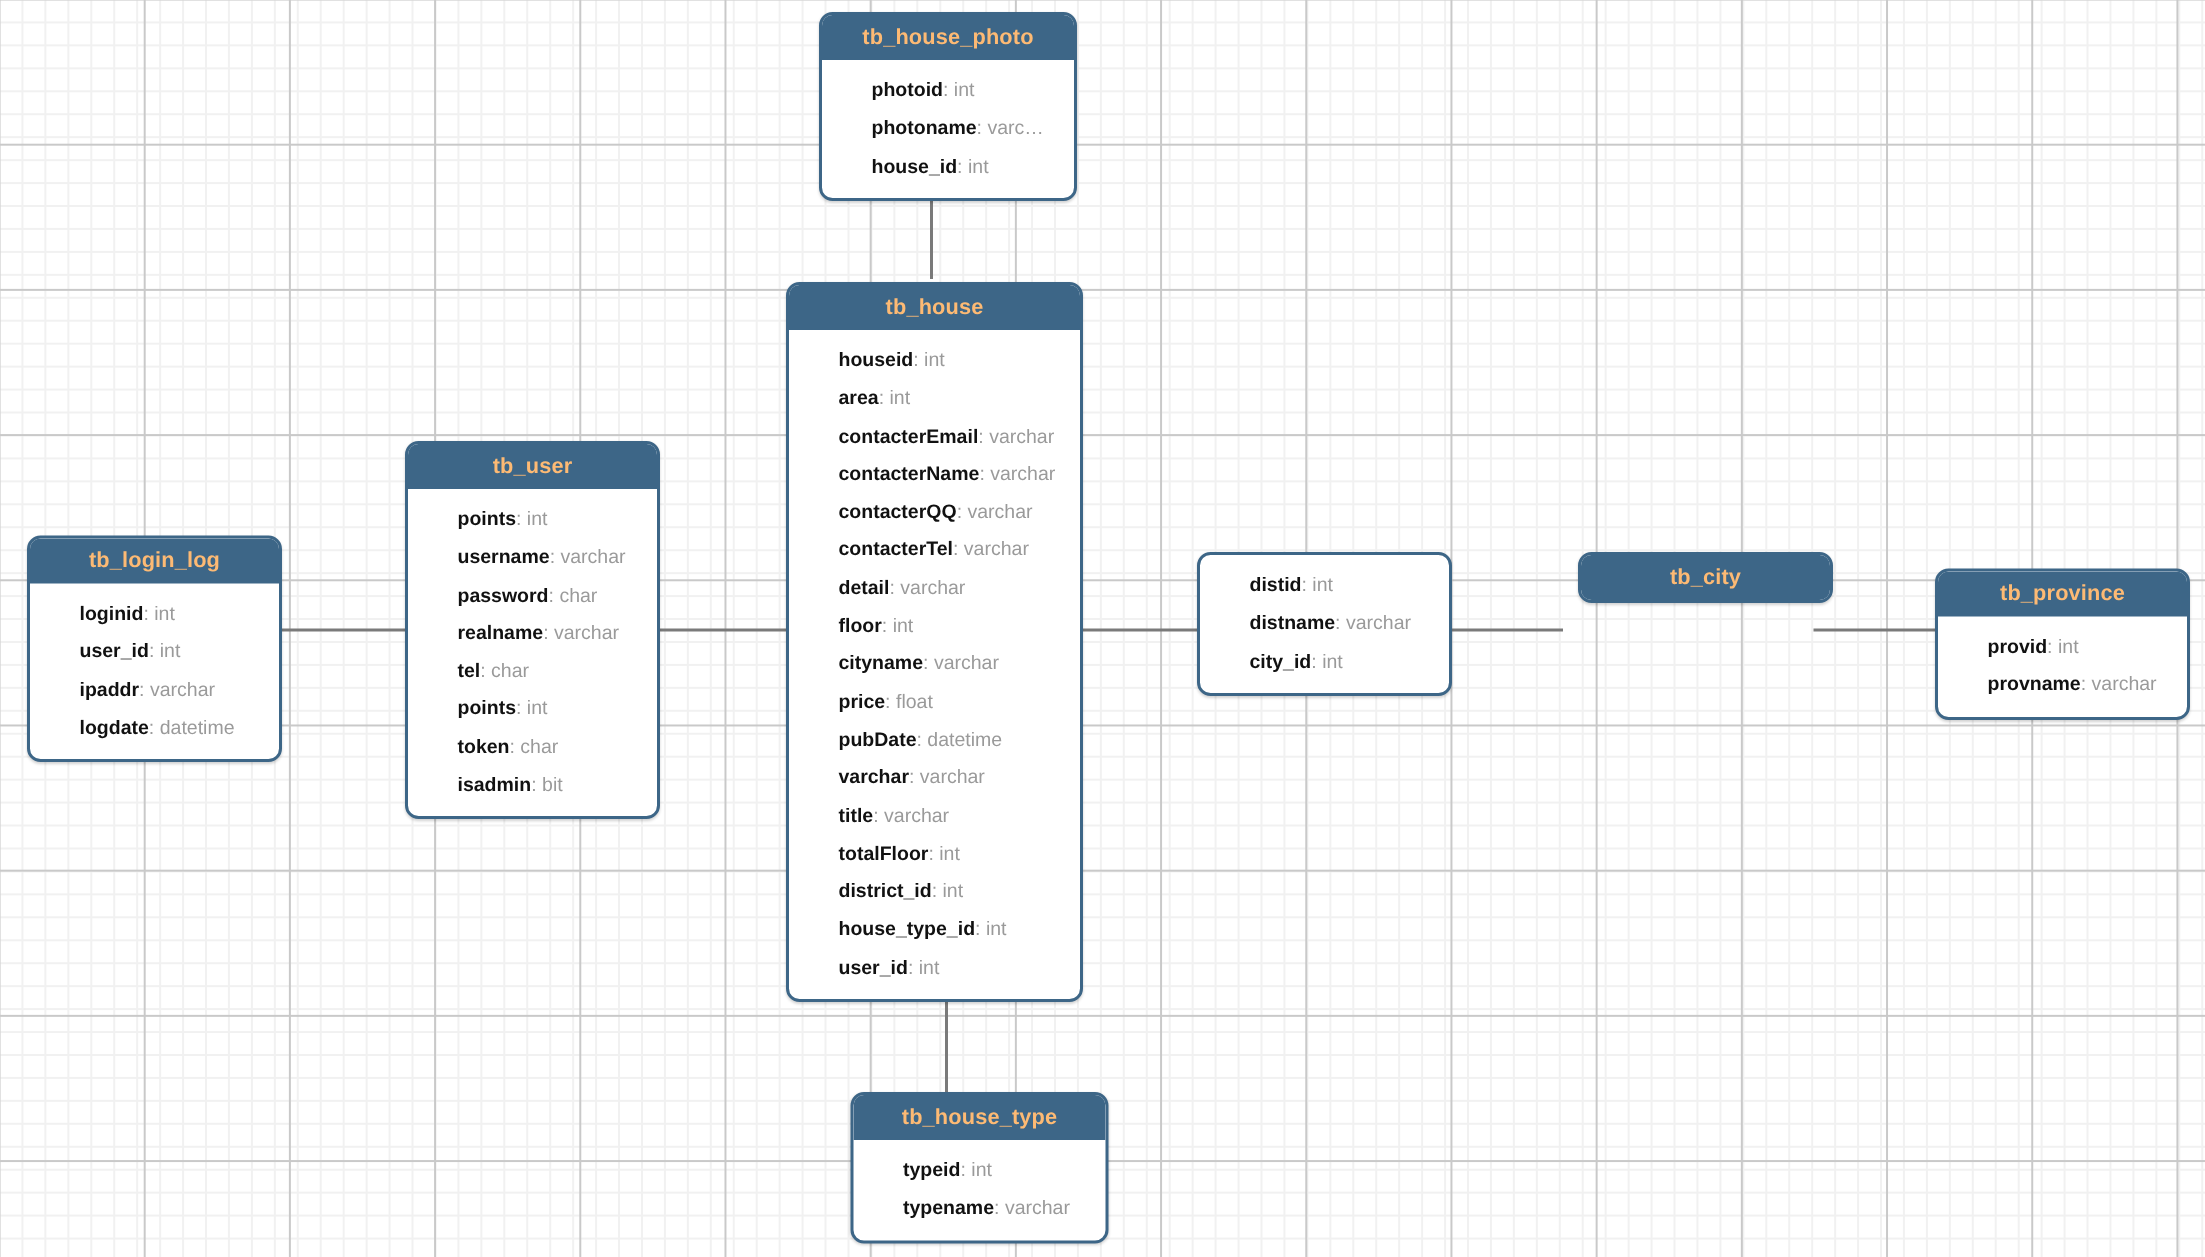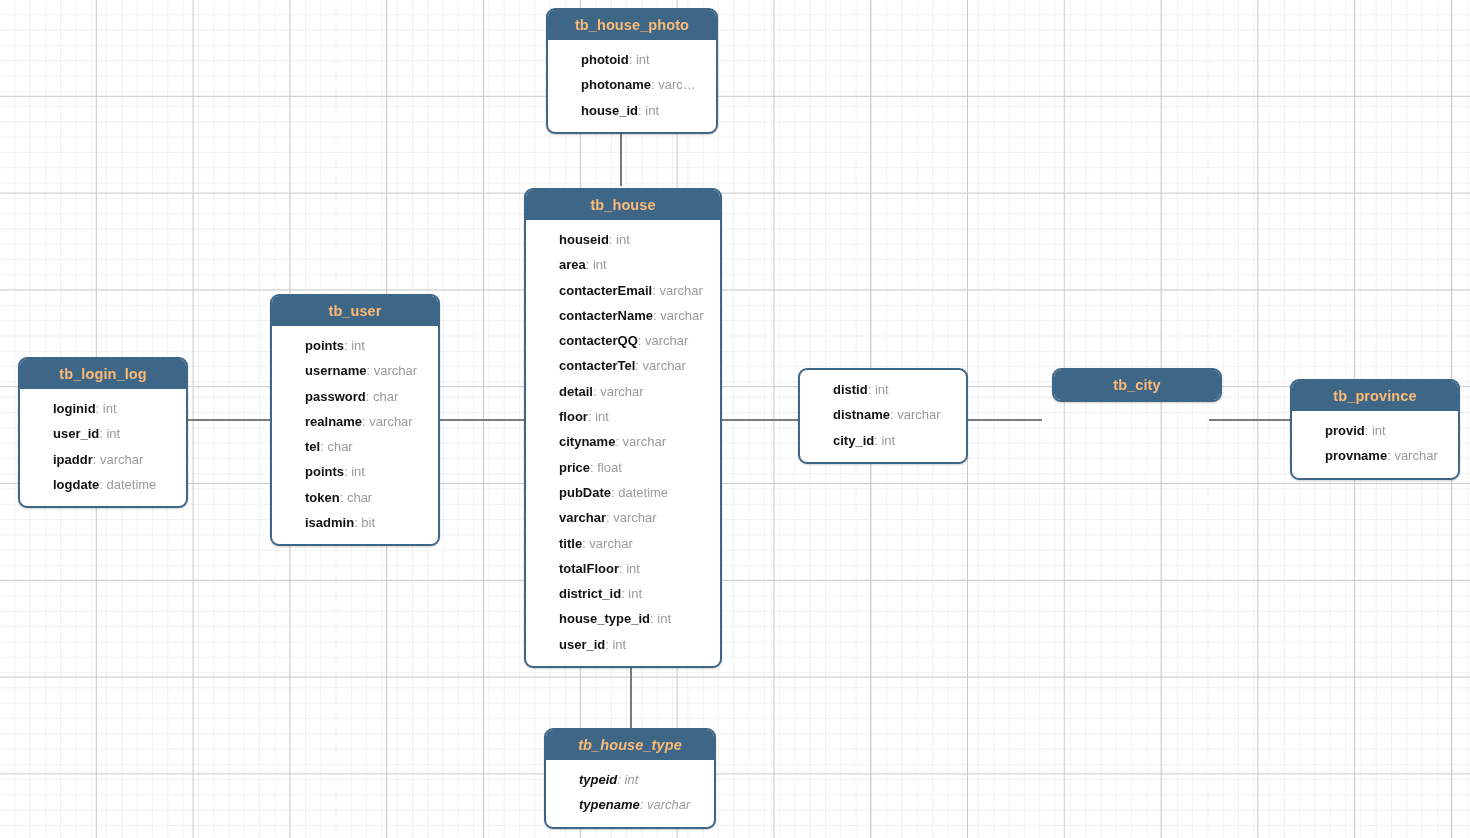--- a/index.html
+++ b/index.html
@@ -153,21 +153,21 @@
   </div>
 
   <div class="entity" style="left:1290px; top:379px; width:170px;">
     <div class="entity-header">tb_province</div>
     <div class="entity-body">
       <div class="field"><span class="fname">provid</span><span class="ftype">: <span>int</span></span></div>
       <div class="field"><span class="fname">provname</span><span class="ftype">: <span>varchar</span></span></div>
     </div>
   </div>
 
-  <div class="entity" style="left:544px; top:728px; width:172px;font-style:italic;">
+  <div class="entity" style="left:567px; top:728px; width:172px;">
     <div class="entity-header">tb_house_type</div>
     <div class="entity-body">
       <div class="field"><span class="fname">typeid</span><span class="ftype">: <span>int</span></span></div>
       <div class="field"><span class="fname">typename</span><span class="ftype">: <span>varchar</span></span></div>
     </div>
   </div>
 
 </div>
 
 </body></html>

